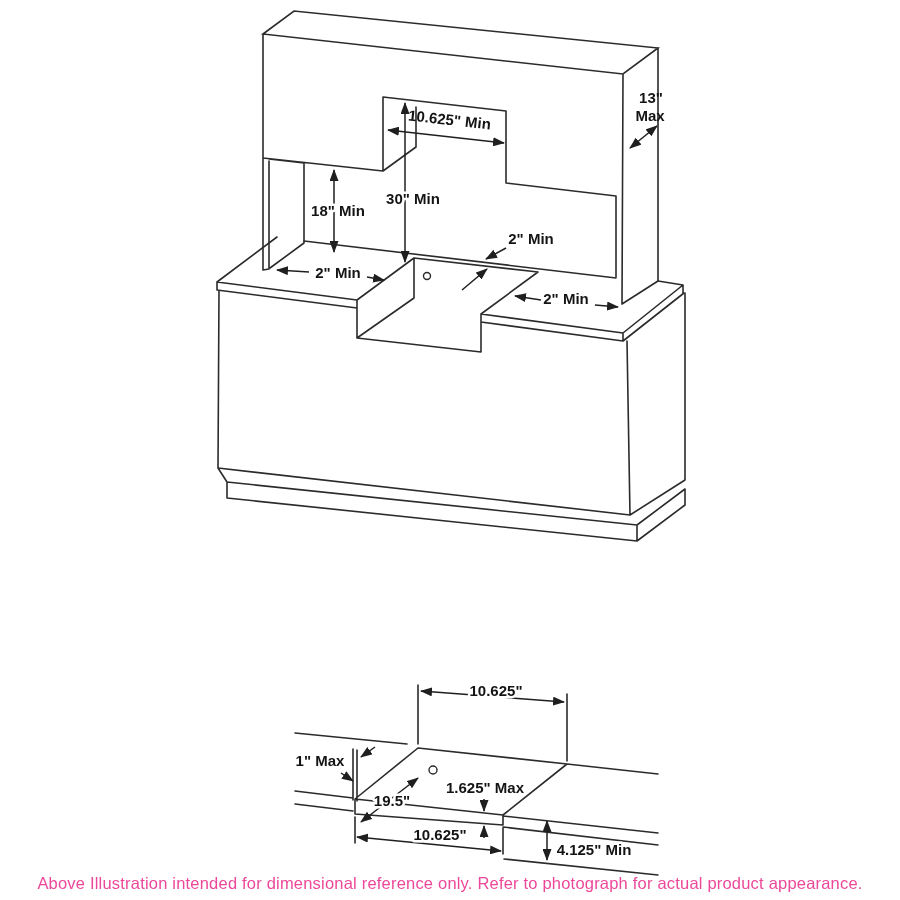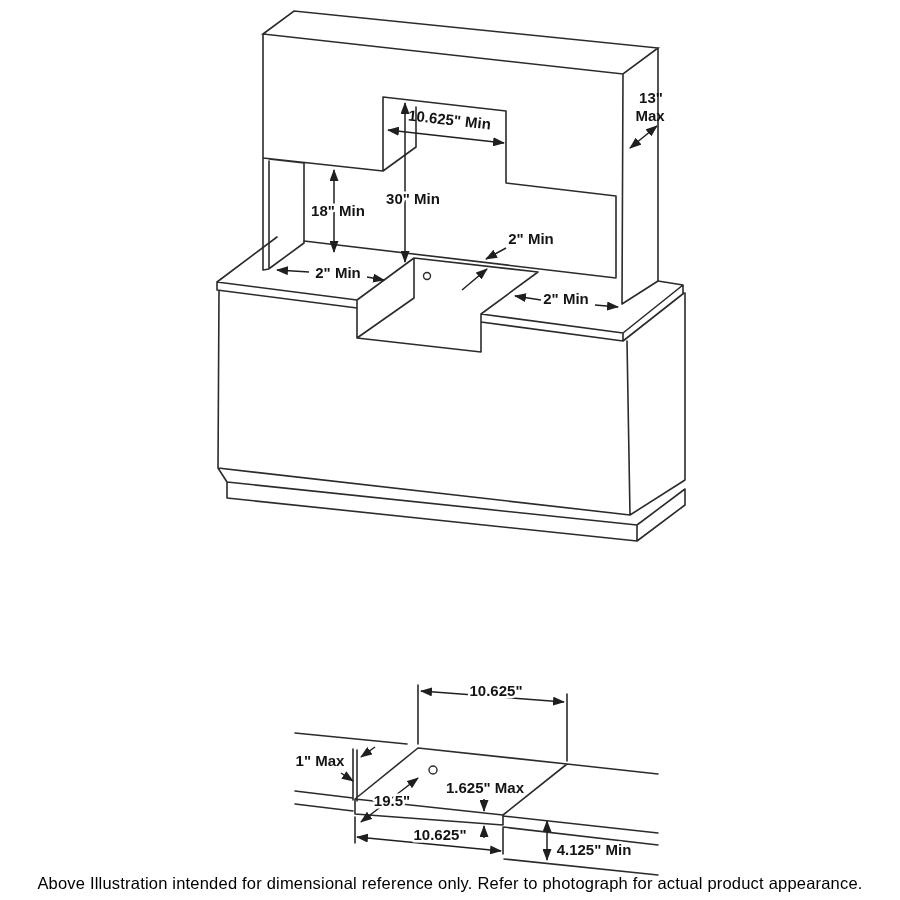--- a/index.html
+++ b/index.html
@@ -6,21 +6,21 @@
   #canvas{position:relative;width:900px;height:900px;background:#ffffff;overflow:hidden;
           font-family:"Liberation Sans",sans-serif;}
   svg{position:absolute;left:0;top:0;}
   .ln{fill:none;stroke:#2b2b2b;stroke-width:1.6;stroke-linecap:round;stroke-linejoin:miter;}
   .fc{fill:#ffffff;stroke:none;}
   .dim{fill:none;stroke:#1f1f1f;stroke-width:1.5;}
   .lbl{font-family:"Liberation Sans",sans-serif;font-weight:bold;font-size:15px;fill:#141414;}
   .halo{stroke:#ffffff;stroke-width:5px;paint-order:stroke;stroke-linejoin:round;}
   #caption{position:absolute;left:0;right:0;top:874px;text-align:center;
            font-family:"Liberation Sans",sans-serif;font-size:16.5px;letter-spacing:0.2px;
-           color:#000000;white-space:nowrap;}
+           color:#ec4899;white-space:nowrap;}
 </style>
 </head>
 <body>
 
 <div id="canvas">
   <svg width="900" height="900" viewBox="0 0 900 900">
     <defs>
       <marker id="ah" markerUnits="userSpaceOnUse" markerWidth="12" markerHeight="9" refX="11" refY="4.5" orient="auto-start-reverse">
         <path d="M0,0 L12,4.5 L0,9 Z" fill="#1f1f1f"></path>
       </marker>

